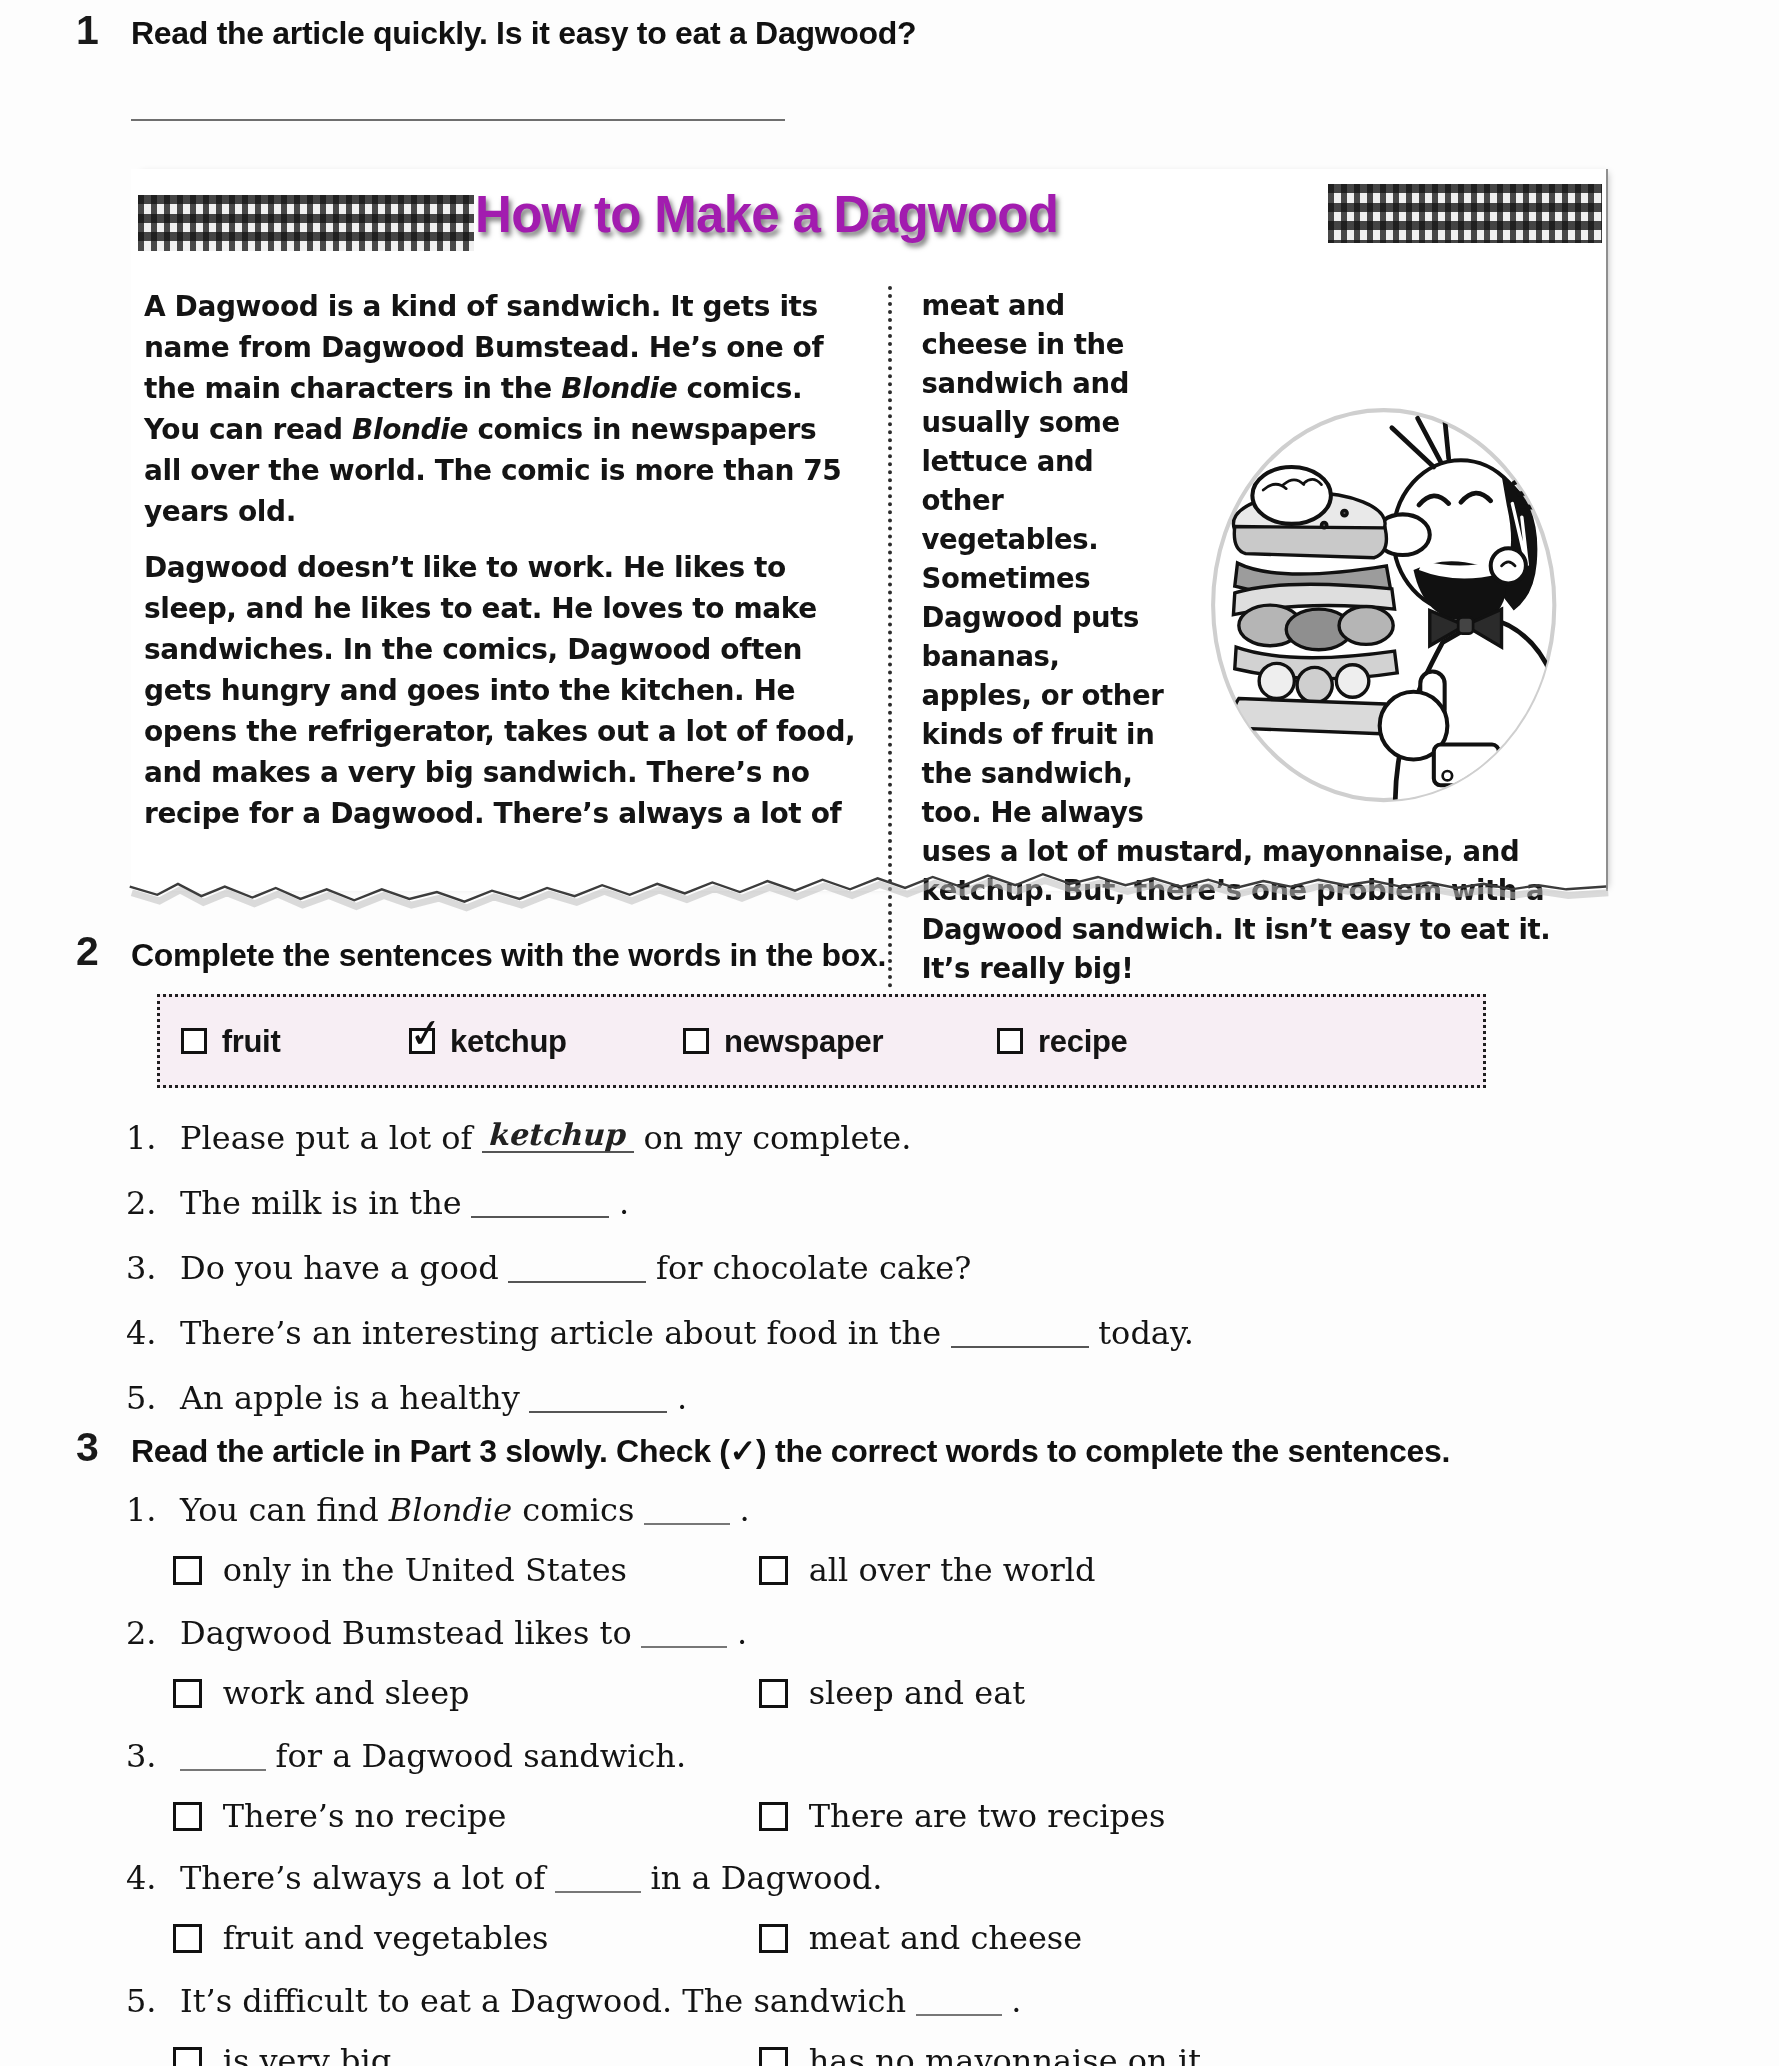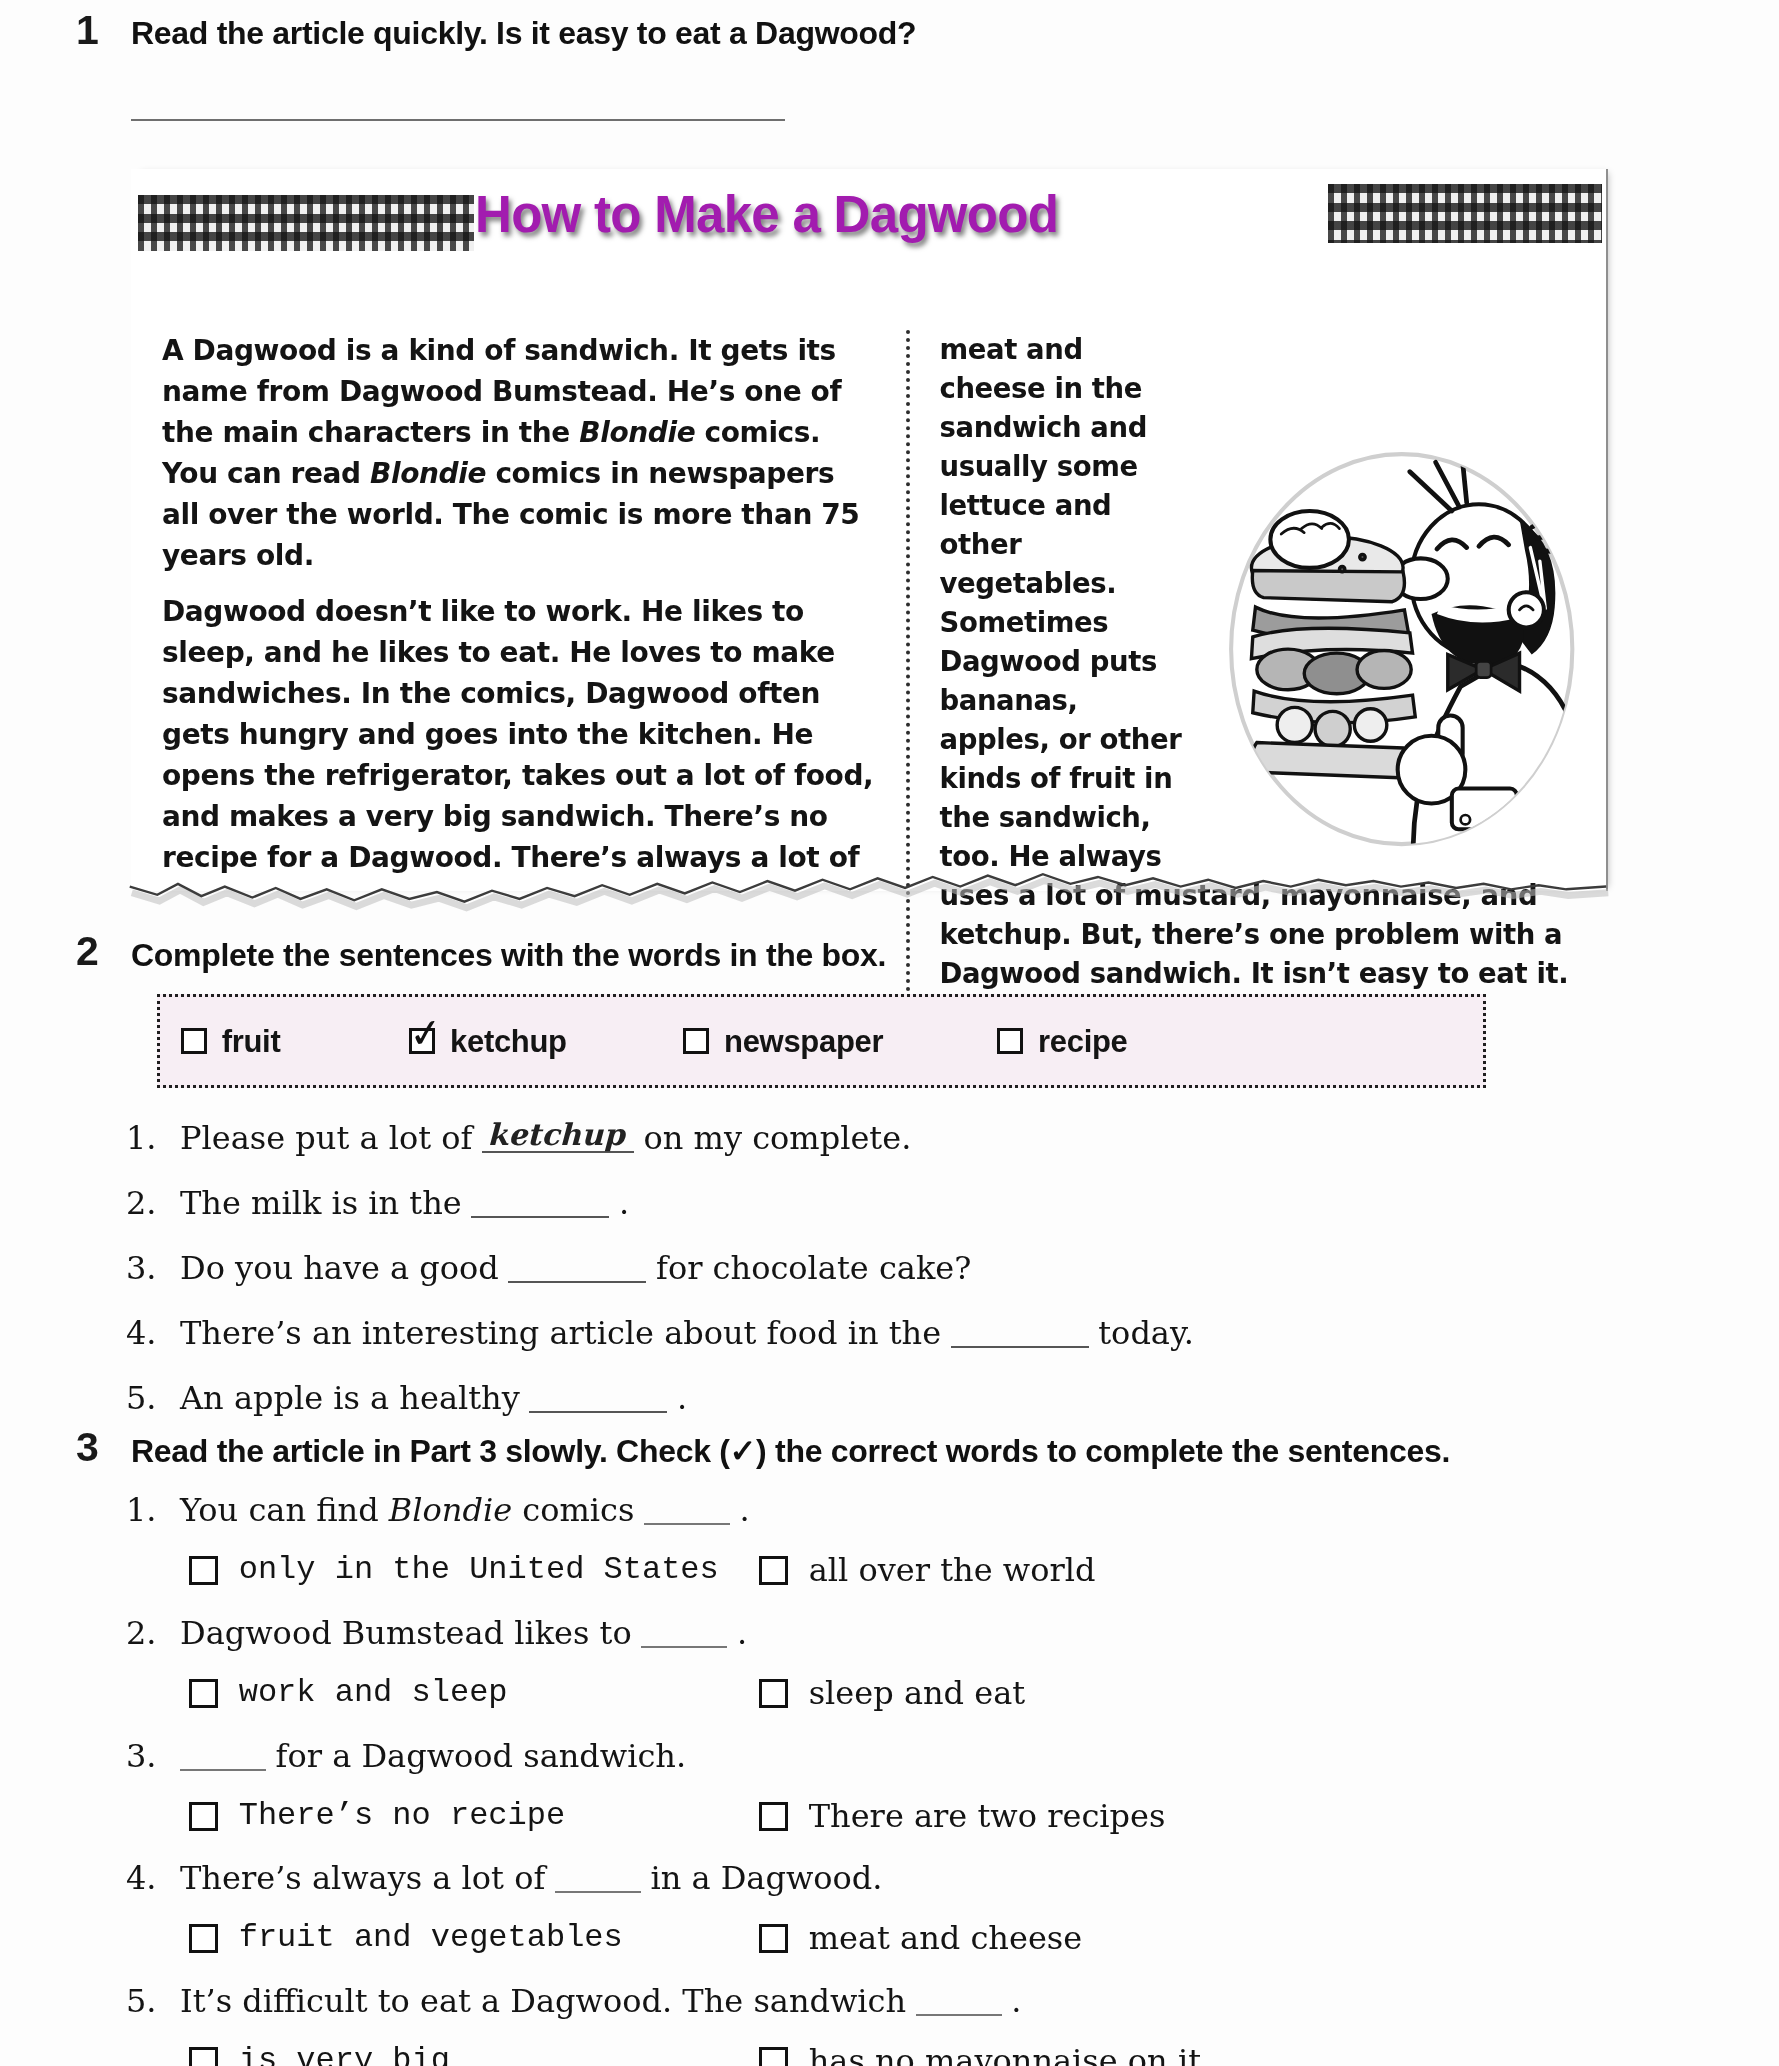--- a/index.html
+++ b/index.html
@@ -39,21 +39,21 @@
       repeating-linear-gradient(180deg, rgba(20,20,20,.78) 0 9px, rgba(0,0,0,0) 9px 18.6px),
       repeating-linear-gradient(90deg, rgba(20,20,20,.78) 0 6.2px, rgba(0,0,0,.06) 6.2px 13px);
   }
   .gingham.left  { left:6.9px;  top:26px; width:336px; height:56px; }
   .gingham.right { right:4.1px;  top:15px; width:274px; height:59px; }
   .article-title {
     position:absolute; left:344px; top:11px; width:854px; text-align:left;
     font:800 51px/69px "Liberation Sans", sans-serif; letter-spacing:-0.7px; color:#a21caf;
     text-shadow:2.8px 4.1px 4.8px rgba(0,0,0,.5);
   }
-  .article-cols { position:absolute; left:31px; top:117px; width:1422px; display:flex;margin-top:44px; }
+  .article-cols { position:absolute; left:13px; top:117px; width:1422px; display:flex; }
   .col-left  { width:716px; }
   .col-right { flex:1; margin-left:27.5px; padding-left:30px; border-left:4.1px dotted #2d2d2d; min-height:565px; }
   .col-left p  { font:700 28px/41px "DejaVu Sans", sans-serif; letter-spacing:-0.4px; }
   .col-left p + p { margin-top:15px; }
   .col-right p { font:700 27.5px/39px "DejaVu Sans", sans-serif; letter-spacing:-0.4px; }
   .illustration-float {
     float:right; width:372px; height:413px; margin:116px 0 4.1px 18px;
   }
   .torn-edge { position:absolute; left:-4.1px; bottom:-23.4px; width:1484px; height:48px; }
 
@@ -86,21 +86,21 @@
     position:absolute; left:0; right:0; bottom:1.4px; text-align:center;
     font:italic 600 30px/30px "DejaVu Serif", serif; color:#222;
     transform:skewX(-4deg);
   }
 
   
   .ex3 { position:absolute; left:76px; top:1427px; width:1667px; height:634px; }
   .q-row { position:absolute; left:0; width:1653px; font:400 32px/40px "DejaVu Serif", serif; white-space:nowrap; }
   .opt-row { position:absolute; left:0; width:1653px; height:41px; }
   .opt { position:absolute; top:0; display:flex; align-items:center; font:400 32px/36px "DejaVu Serif", serif; white-space:nowrap; }
-  .opt.o1 { left:113px;font-family:Liberation Mono, monospace; } .opt.o2 { left:665px;padding-left:18px; }
+  .opt.o1 { left:97px; } .opt.o2 { left:665px;padding-left:18px; }
   .cb { width:29px; height:29px; border:3.4px solid #111; background:#fff; margin-right:20.7px; flex:0 0 auto; }
   .q-blank { display:inline-block; width:86px; height:32px; border-bottom:2.1px solid #777; vertical-align:-4.1px; margin:0 9.6px; }
   i { font-style:italic; }
 </style>
 </head>
 <body>
 
 <div class="page">
 
   <section class="ex1">

